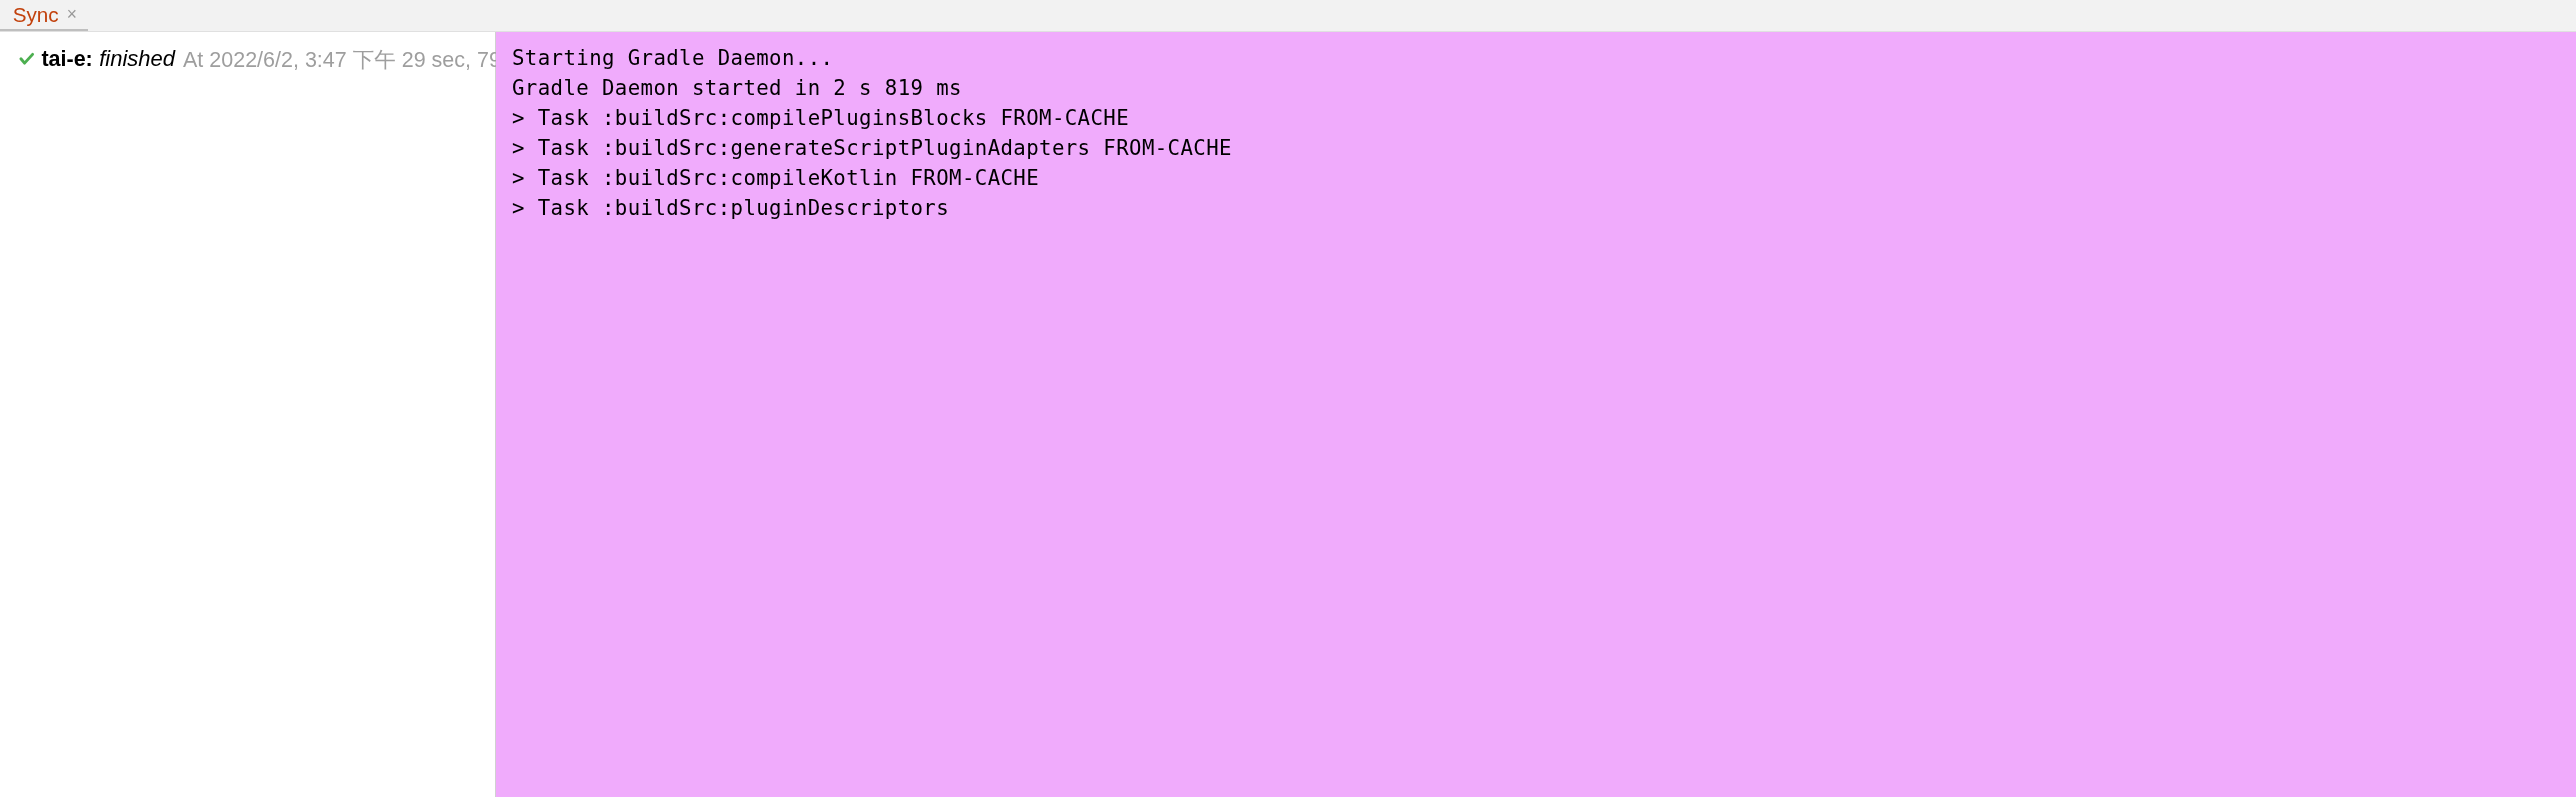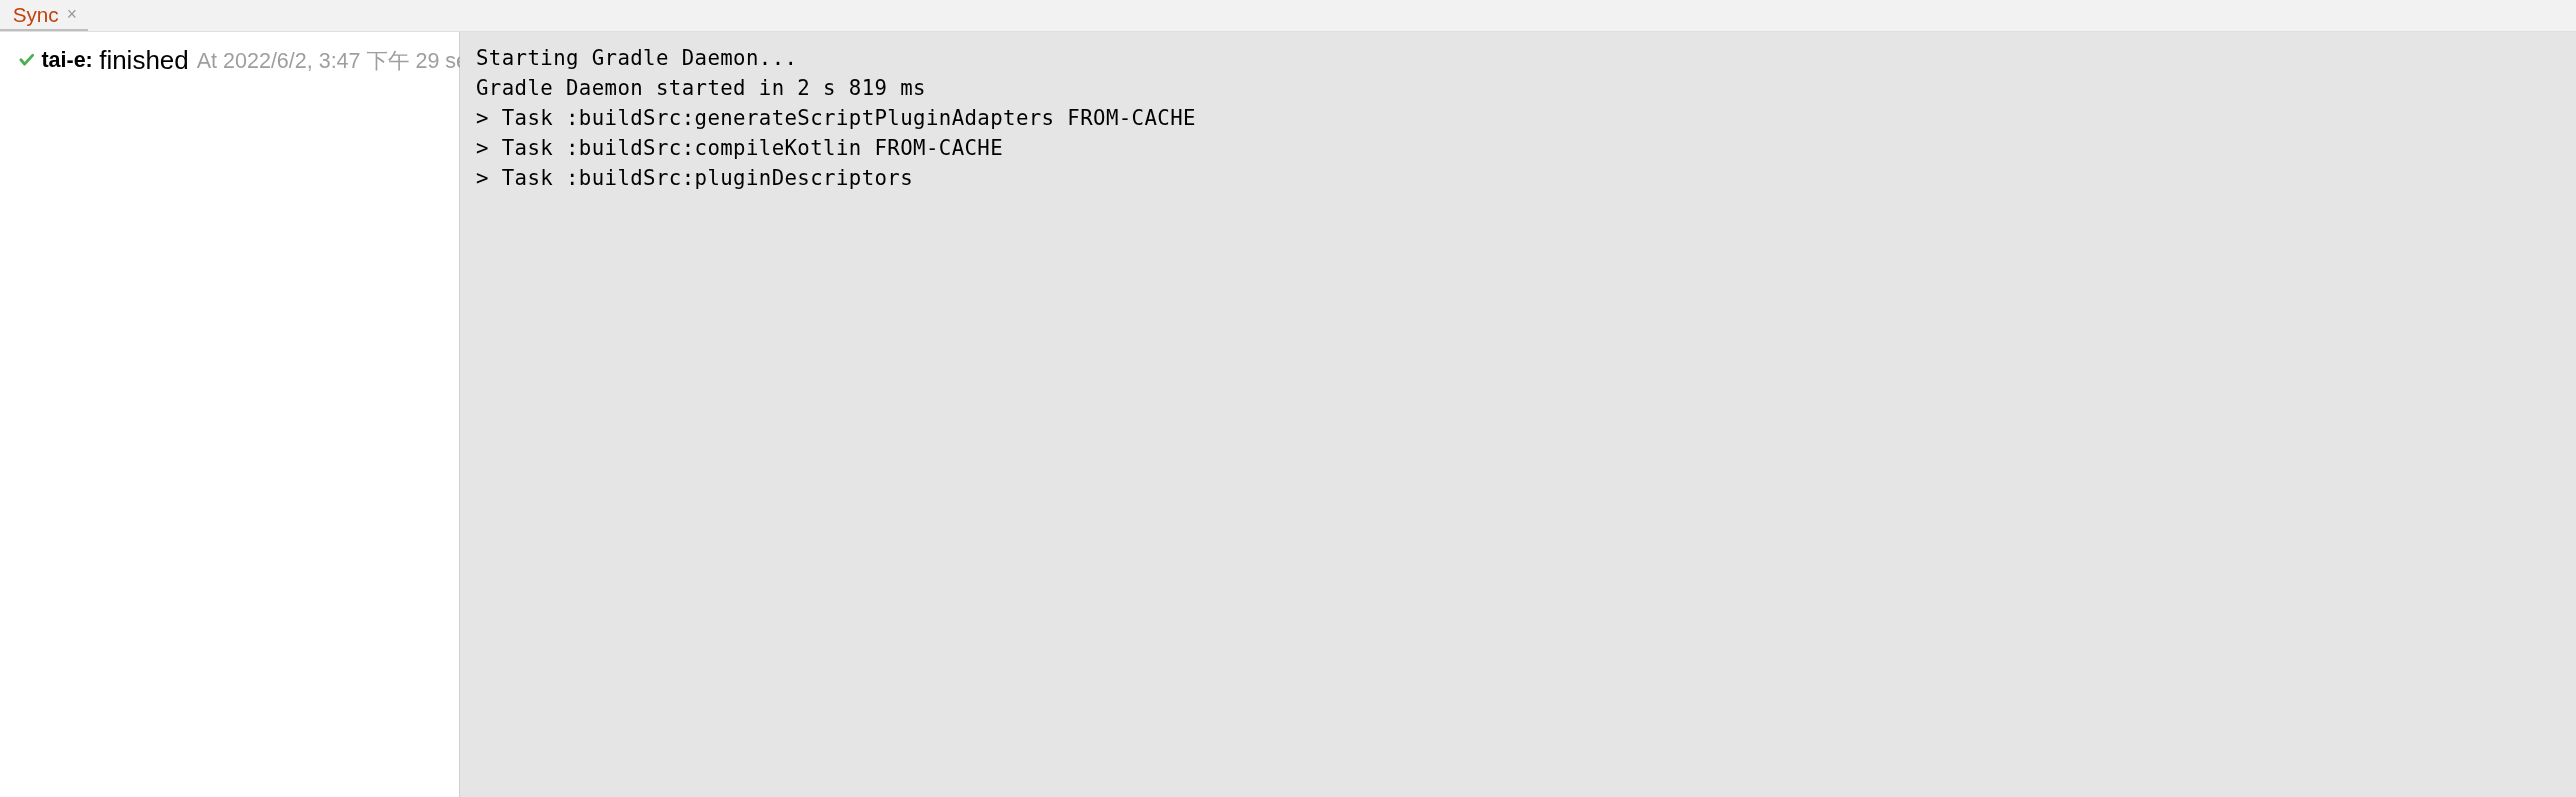--- a/index.html
+++ b/index.html
@@ -38,21 +38,21 @@
       color: #999;
       font-size: 17.5px;
       line-height: 1;
       cursor: pointer;
     }
     .content-area {
       display: flex;
       height: calc(100vh - 32px);
     }
     .left-panel {
-      width: 460px;
+      width: 496px;
       border-right: 0.8px solid #d0d0d0;
       padding: 12.7px 6.4px 12.7px 17.5px;
       background: #fff;
       flex-shrink: 0;
     }
     .status-row {
       display: flex;
       align-items: center;
       gap: 6.4px;
       white-space: nowrap;
@@ -64,31 +64,32 @@
     .check-icon svg {
       display: block;
     }
     .project-name {
       font-weight: 700;
       color: #000;
       font-size: 21.5px;
     }
     .status-text {
       color: #000;
-      font-size: 26px;
+      font-size: 22px;
+      font-style: italic;
     }
     .timestamp {
       color: #9e9e9e;
       font-size: 21.5px;
       margin-left: 1.6px;
     }
     .right-panel {
       flex: 1;
       padding: 11px 16px;
-      background: #e5e5e5;
+      background: #f0abfc;
       overflow: auto;
     }
     .console-line {
       font-family: "SF Mono", "Menlo", "Consolas", monospace;
       font-size: 20.7px;
       color: #000;
       line-height: 1.45;
       white-space: pre;
       letter-spacing: 0.4px;
     }
@@ -113,18 +114,19 @@
       </span>
       <span class="project-name">tai-e:</span>
       <span class="status-text">finished</span>
       <span class="timestamp">At 2022/6/2, 3:47 下午 29 sec, 791 ms</span>
     </div>
   </div>
 
   <div class="right-panel">
     <div class="console-line">Starting Gradle Daemon...</div>
     <div class="console-line">Gradle Daemon started in 2 s 819 ms</div>
+    <div class="console-line">&gt; Task :buildSrc:compilePluginsBlocks FROM-CACHE</div>
     <div class="console-line">&gt; Task :buildSrc:generateScriptPluginAdapters FROM-CACHE</div>
     <div class="console-line">&gt; Task :buildSrc:compileKotlin FROM-CACHE</div>
     <div class="console-line">&gt; Task :buildSrc:pluginDescriptors</div>
   </div>
 </div>
 
 
 </body></html>

